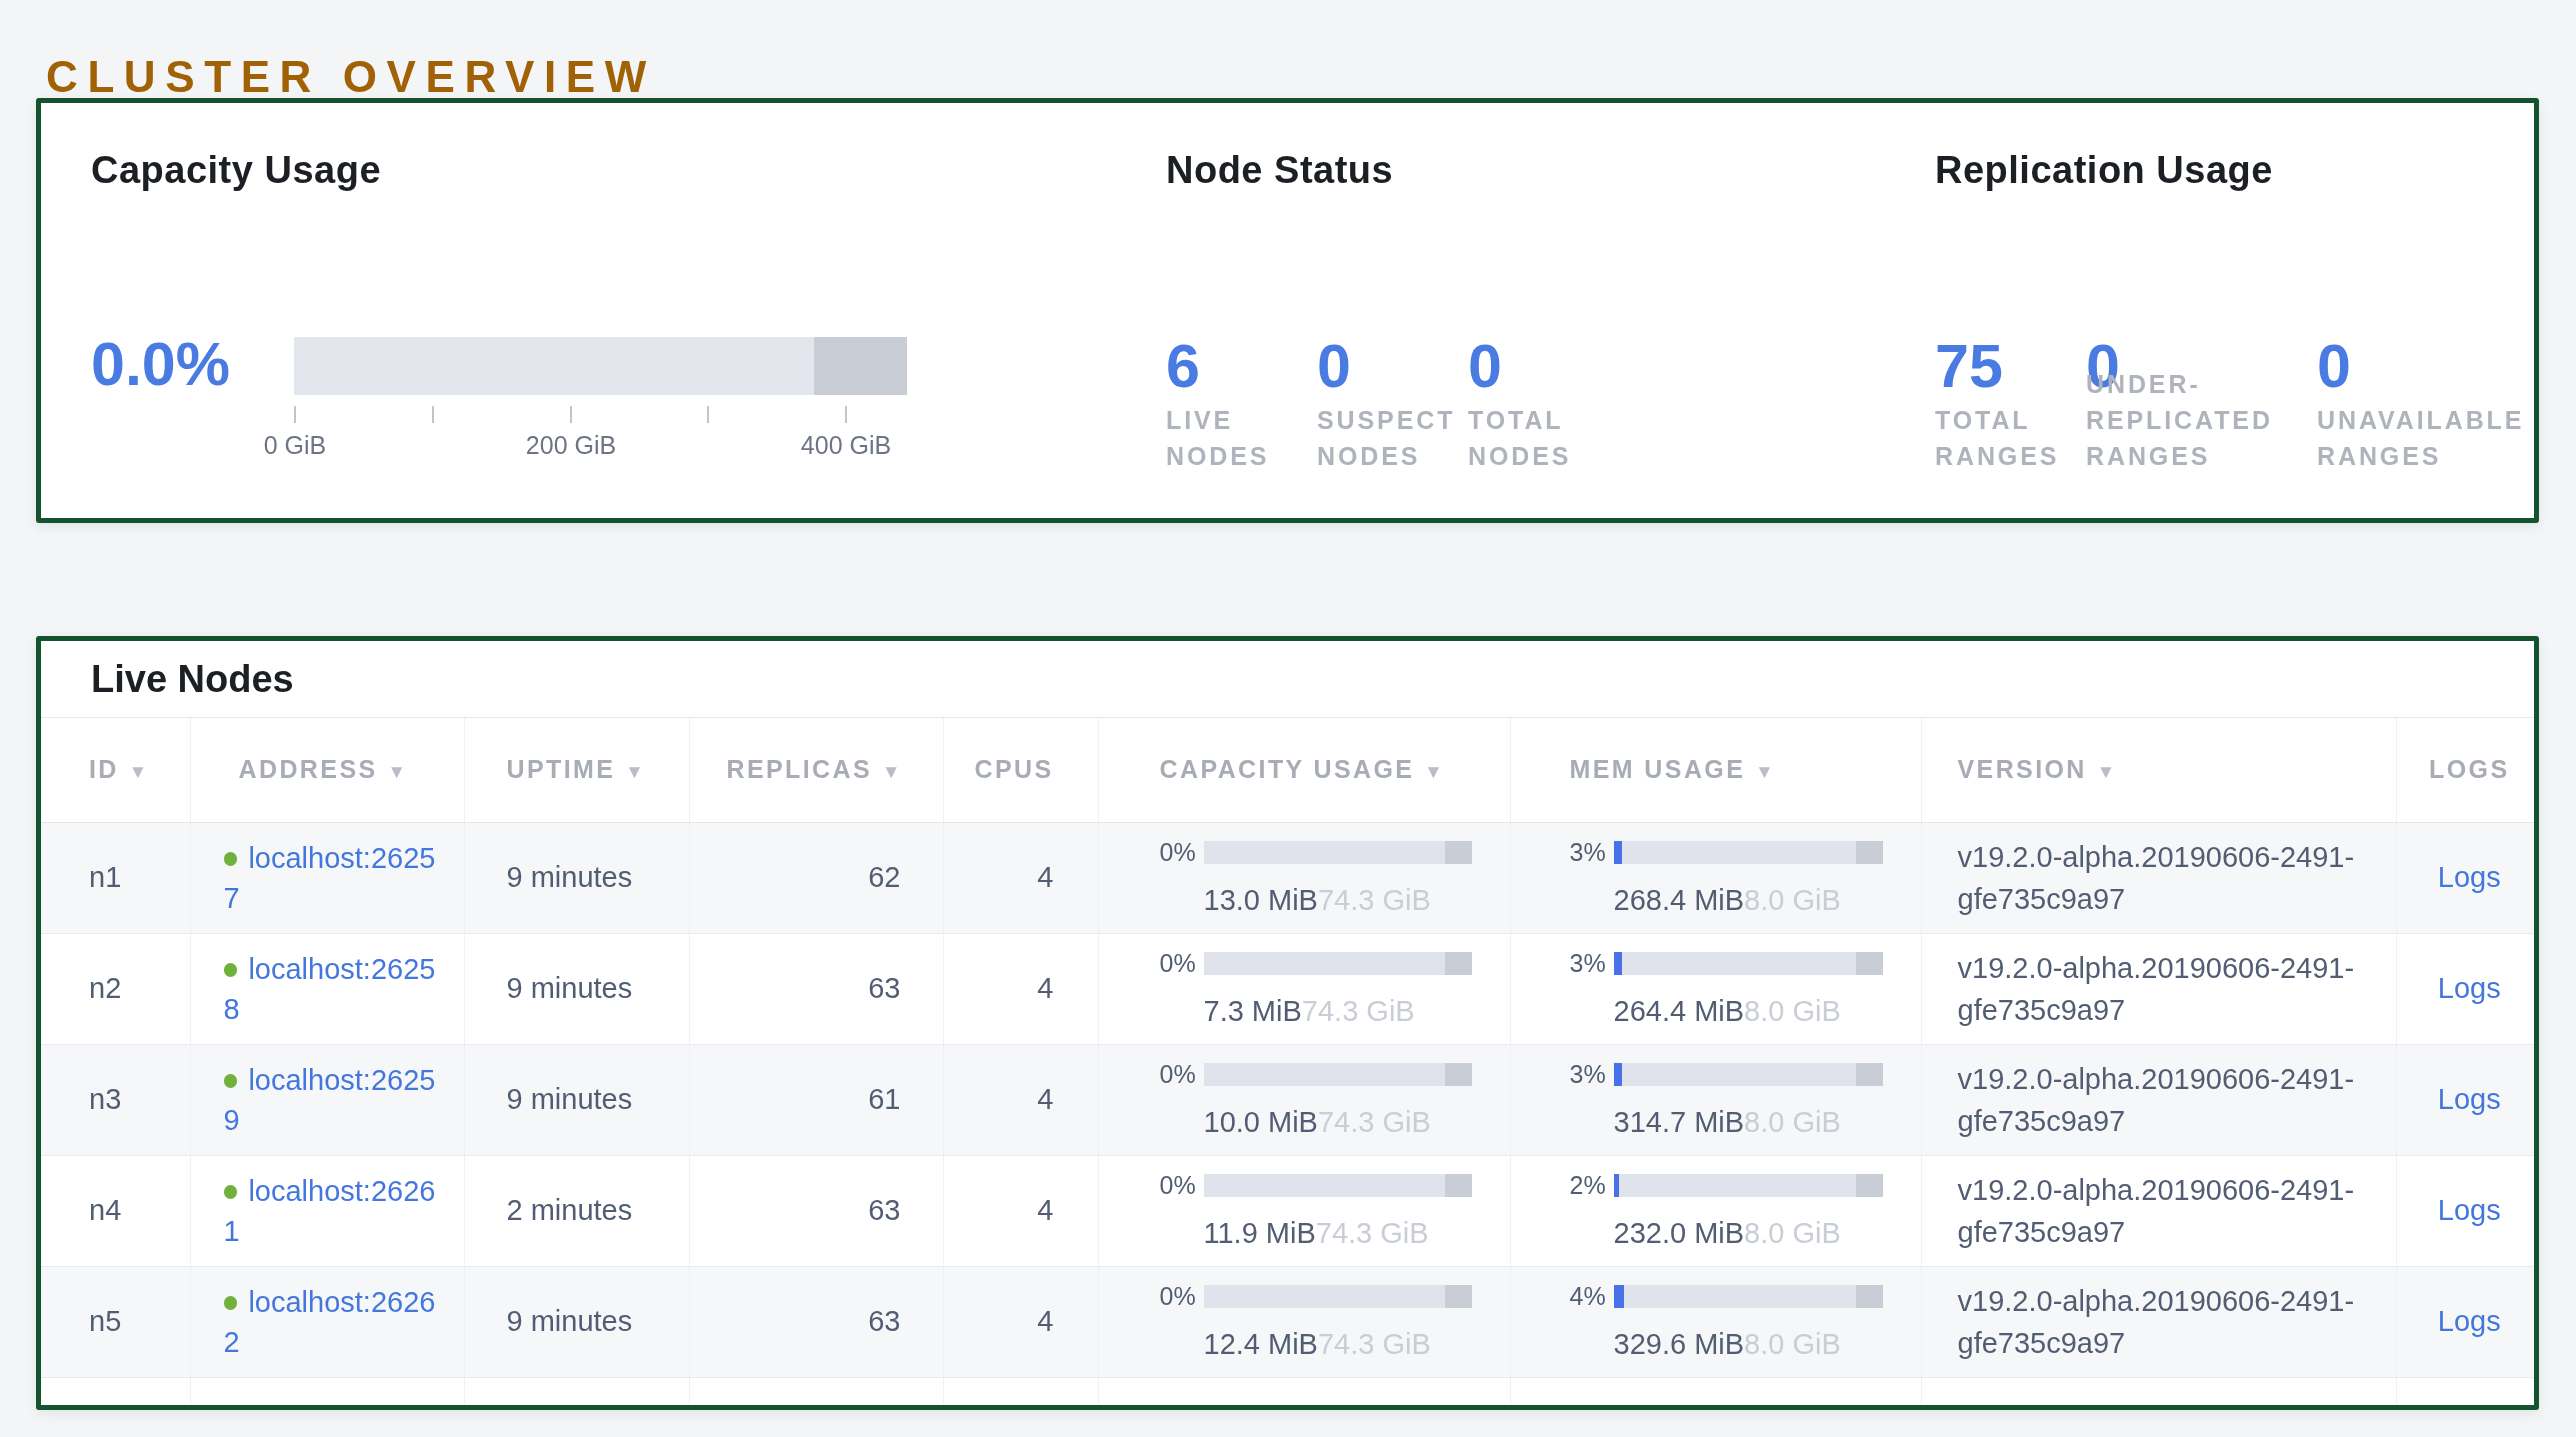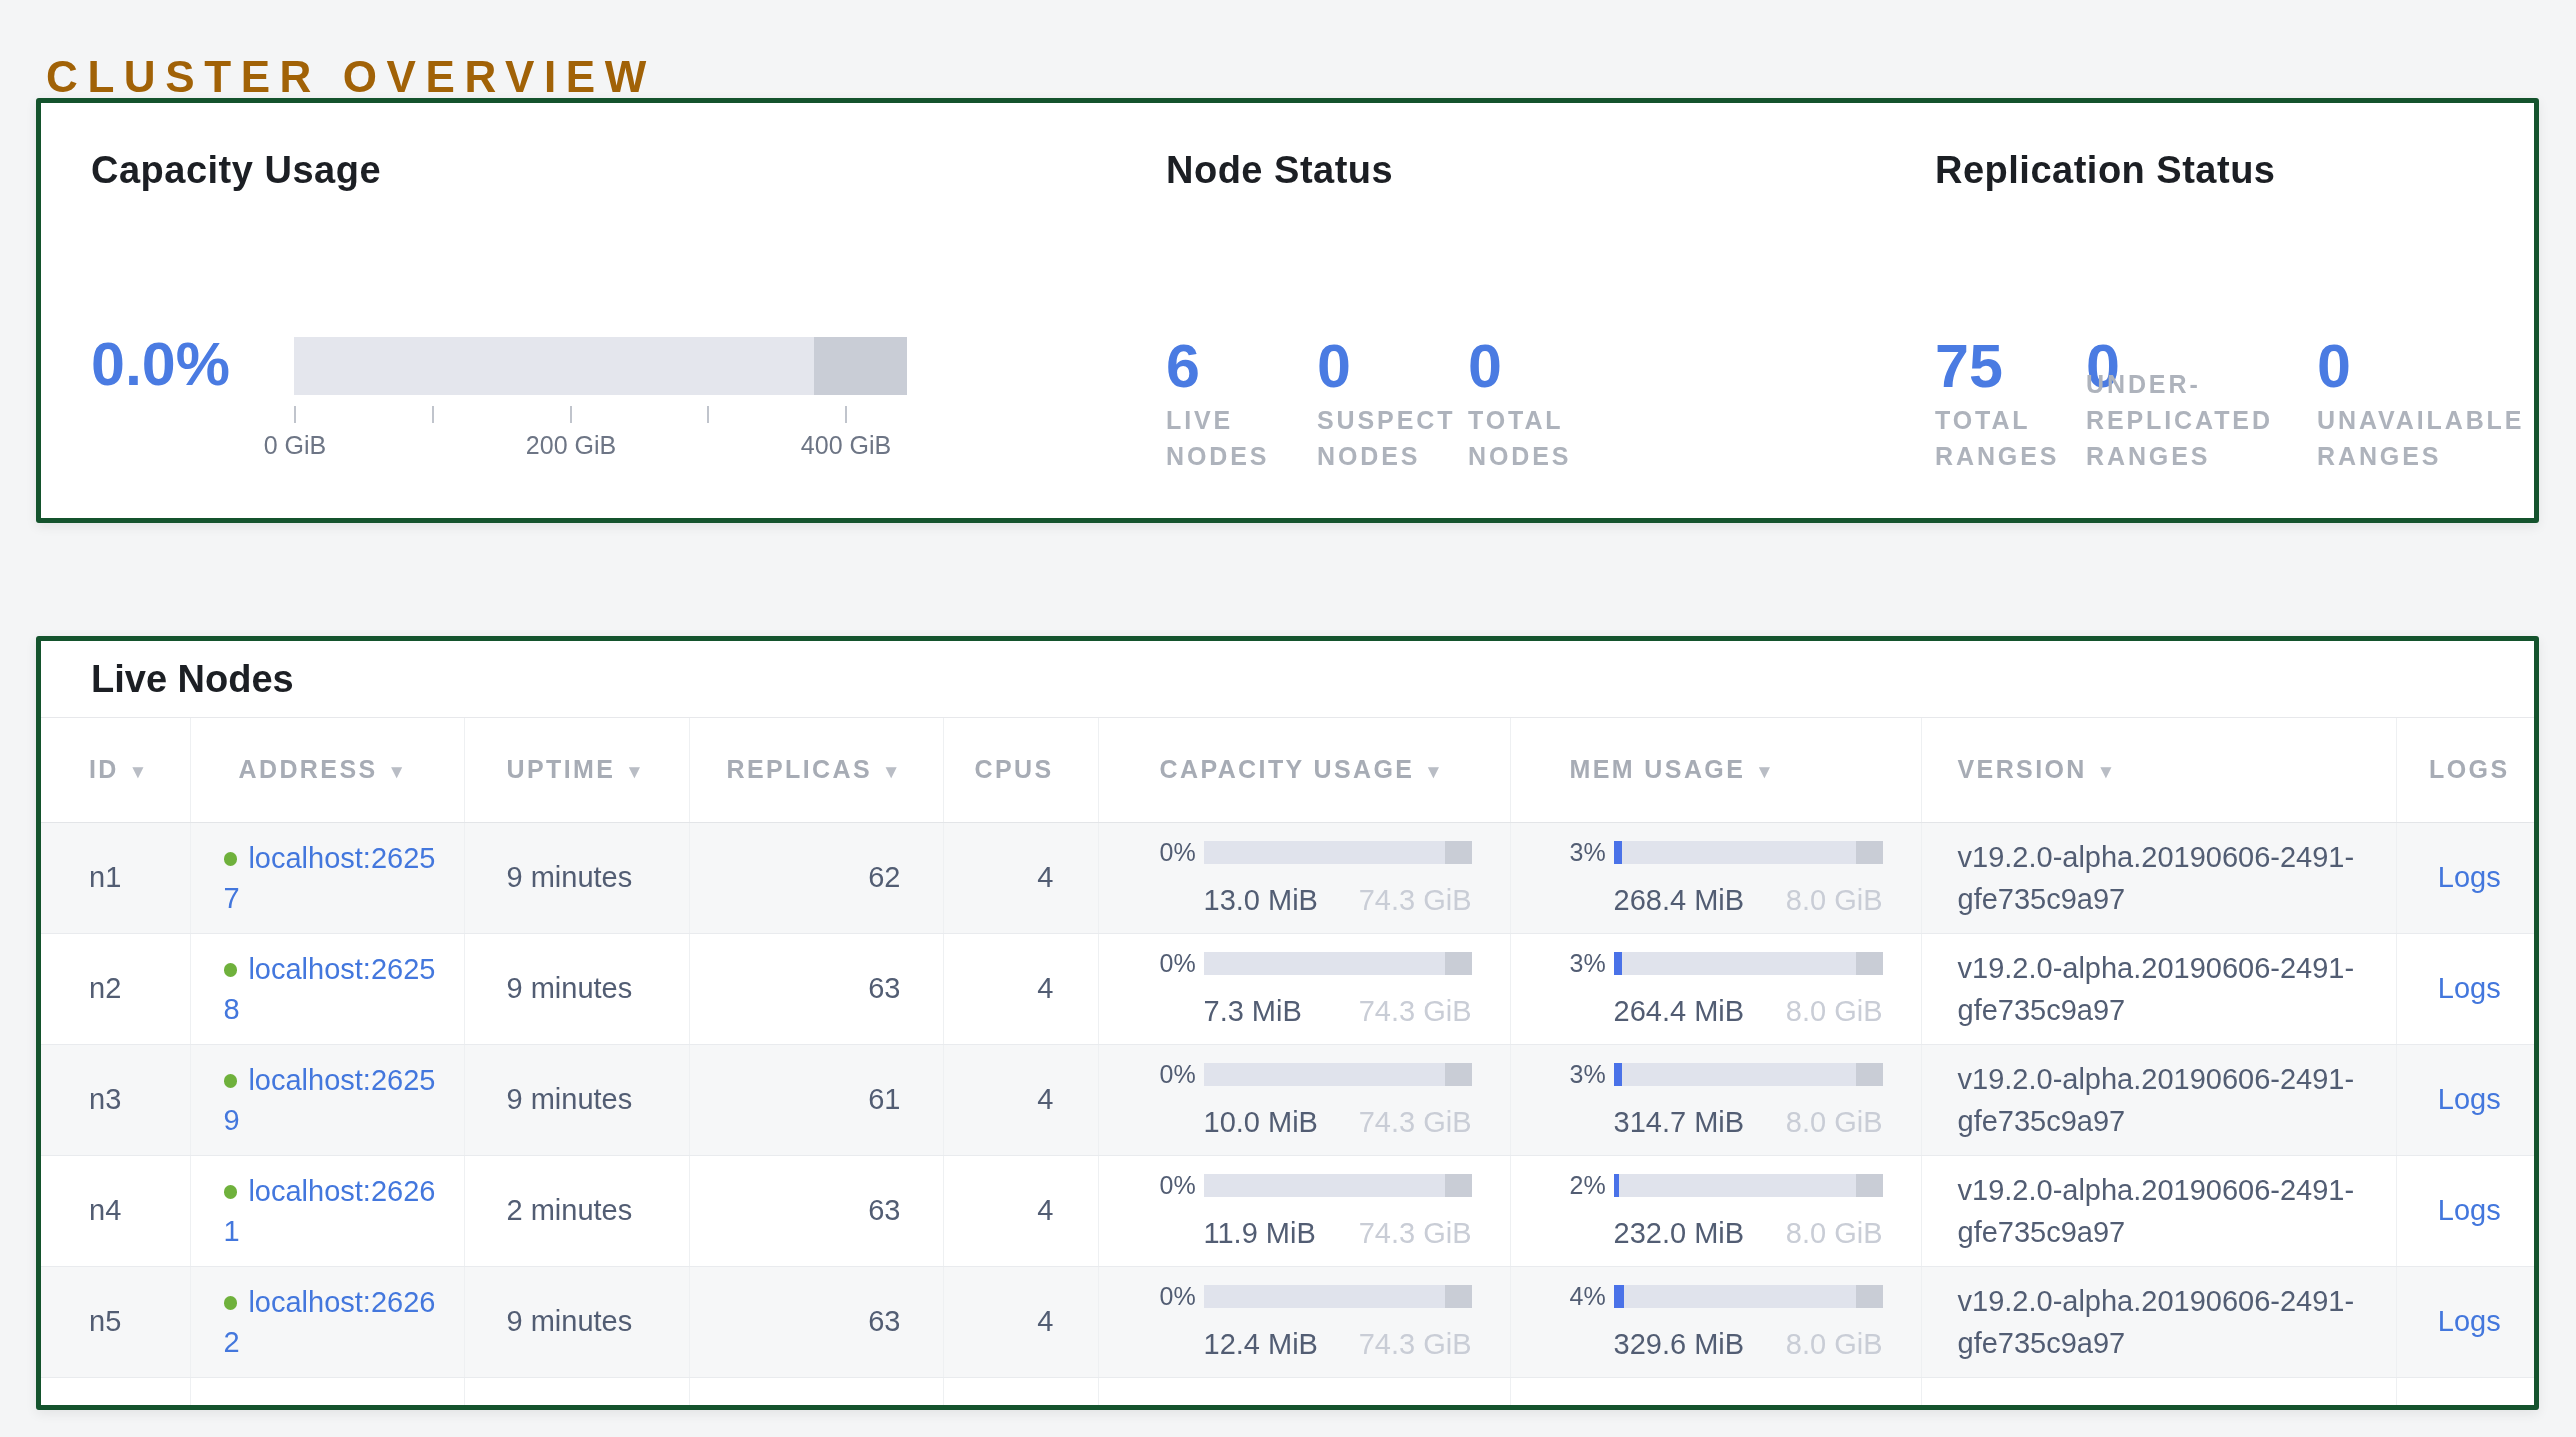--- a/index.html
+++ b/index.html
@@ -72,21 +72,21 @@
   .addr-cell{padding-left:33px;padding-right:25px;line-height:40px;word-break:break-all;}
   .dot{display:inline-block;width:13.4px;height:13.4px;border-radius:50%;
        background:var(--live_green,#6fb13c);margin-right:11.5px;position:relative;top:-1.9px;}
   
   .usage{padding-right:38px;}
   .u-top{display:flex;align-items:center;}
   .u-pct{width:44px;font-size:25px;color:#525d73;flex:none;}
   .ubar{position:relative;height:23px;flex:1;background:var(--bar_track,#e0e3ec);}
   .ubar-cap{position:absolute;right:0;top:0;width:27px;height:23px;background:var(--bar_cap,#c6cad4);}
   .ubar-fill{position:absolute;left:0;top:0;height:23px;background:var(--bar_fill_blue,#4a72e8);}
-  .u-vals{display:flex;justify-content:space-between;margin-left:44px;margin-top:17px;font-size:29px;}
+  .u-vals{display:flex;justify-content:flex-start;margin-left:44px;margin-top:17px;font-size:29px;}
   .u-total{color:#c9cdd6;}
   tr.partial td{height:58px;background:#fff;border-bottom:none;}
 </style>
 </head>
 <body>
 
 <div class="page" style="--page_bg: #f4f5f6; --accent_blue: #4a7be2; --link_blue: #4377dd; --live_green: #6fb13c; --bar_track: #e0e3ec; --bar_track_light: #e4e6ed; --bar_cap: #c9cdd6; --bar_fill_blue: #4a72e8;">
 
   <h1 class="page-title">CLUSTER OVERVIEW</h1>
 
@@ -118,21 +118,21 @@
         <span class="big-stat w158">0</span>
       </div>
       <div class="labels-row">
         <span class="sum-label w158">LIVE NODES</span>
         <span class="sum-label w158">SUSPECT NODES</span>
         <span class="sum-label w158">TOTAL NODES</span>
       </div>
     </div>
 
     <div class="sec sec-repl">
-      <h2>Replication Status</h2>
+      <h2>Replication Usage</h2>
       <div class="stats-row">
         <span class="big-stat w158">75</span>
         <span class="big-stat w241">0</span>
         <span class="big-stat w260">0</span>
       </div>
       <div class="labels-row">
         <span class="sum-label w158">TOTAL RANGES</span>
         <span class="sum-label w241" style="padding-right:58px">UNDER-REPLICATED RANGES</span>
         <span class="sum-label w260">UNAVAILABLE RANGES</span>
       </div>

